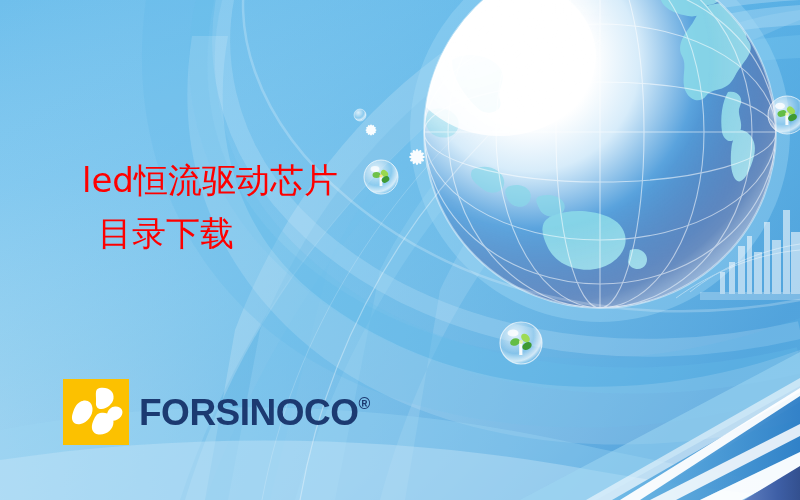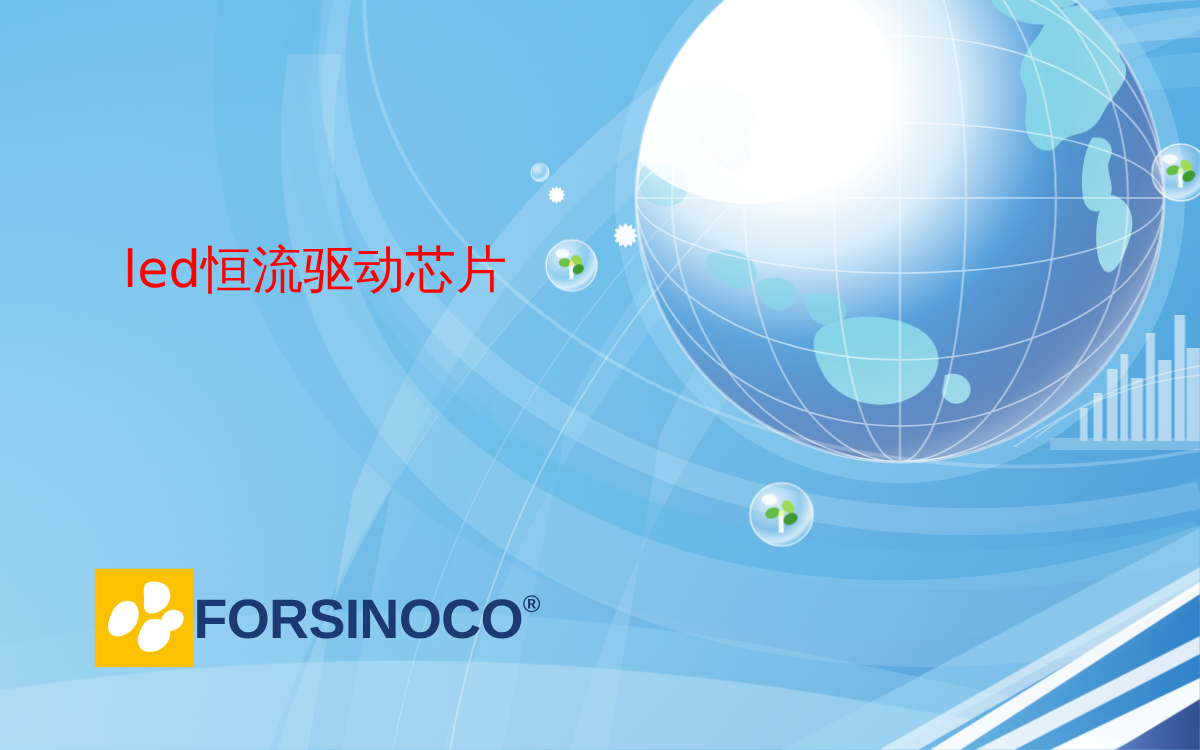--- a/index.html
+++ b/index.html
@@ -54,20 +54,21 @@
   }
   #logo-mark {
     position: relative;
     width: 66px;
     height: 66px;
     background: #fcc100;
     flex: 0 0 auto;
   }
   #logo-mark svg { display: block; }
   #logo-text {
+    margin-left: 10px;
     display: flex;
     flex-direction: row;
     justify-content: center;
   }
   #logo-wordmark {
     color: #1c3a71;
     font-size: 37px;
     font-weight: bold;
     line-height: 1.0;
     letter-spacing: -0.5px;
@@ -333,20 +334,21 @@
           <ellipse cx="5.5" cy="2.5" rx="4.6" ry="3.2" fill="#3f9a33" transform="rotate(-30 5.5 2.5)"></ellipse>
           <circle cx="0" cy="-1" r="1.8" fill="#e9f7a8"></circle>
         </g>
         <ellipse cx="780" cy="106" rx="5" ry="3.2" fill="#ffffff" opacity="0.8"></ellipse>
       </g>
     </g>
   </svg>
 
   <div id="headline">
     <div id="headline-line-1" class="headline-line">led恒流驱动芯片</div>
+    <div id="headline-line-2" class="headline-line">目录下载</div>
   </div>
 
   <div id="logo">
     <div id="logo-mark">
       <svg width="66" height="66" viewBox="0 0 66 66" xmlns="http://www.w3.org/2000/svg">
         <g fill="#ffffff">
           <path d="M36.5 9 C45 7.5 51.5 12 50.5 19.5 C49.8 25 44 29.5 38.5 30 C34.5 30.3 32.5 27.5 33 23 C33.6 17.2 31 10 36.5 9 Z"></path>
           <path d="M52 27.5 C58.5 27 61.5 32.5 58 37.5 C55 41.8 48.5 43 45.5 40 C42.8 37.3 44 32.5 47 29.8 C48.6 28.3 50.3 27.6 52 27.5 Z"></path>
           <path d="M17 23 C22.5 19.5 29 22 29.5 29.5 C30 36.5 24.5 43.5 17.5 45 C11 46.4 7.5 41.5 9.5 35 C11.3 29.2 13 25.5 17 23 Z"></path>
           <path d="M37 34 C44 32.5 50.5 36 50.5 43 C50.5 50.5 43 56.5 35.5 55.5 C29 54.6 27.5 48.5 30 42.5 C31.8 38.2 33.7 34.7 37 34 Z"></path>

